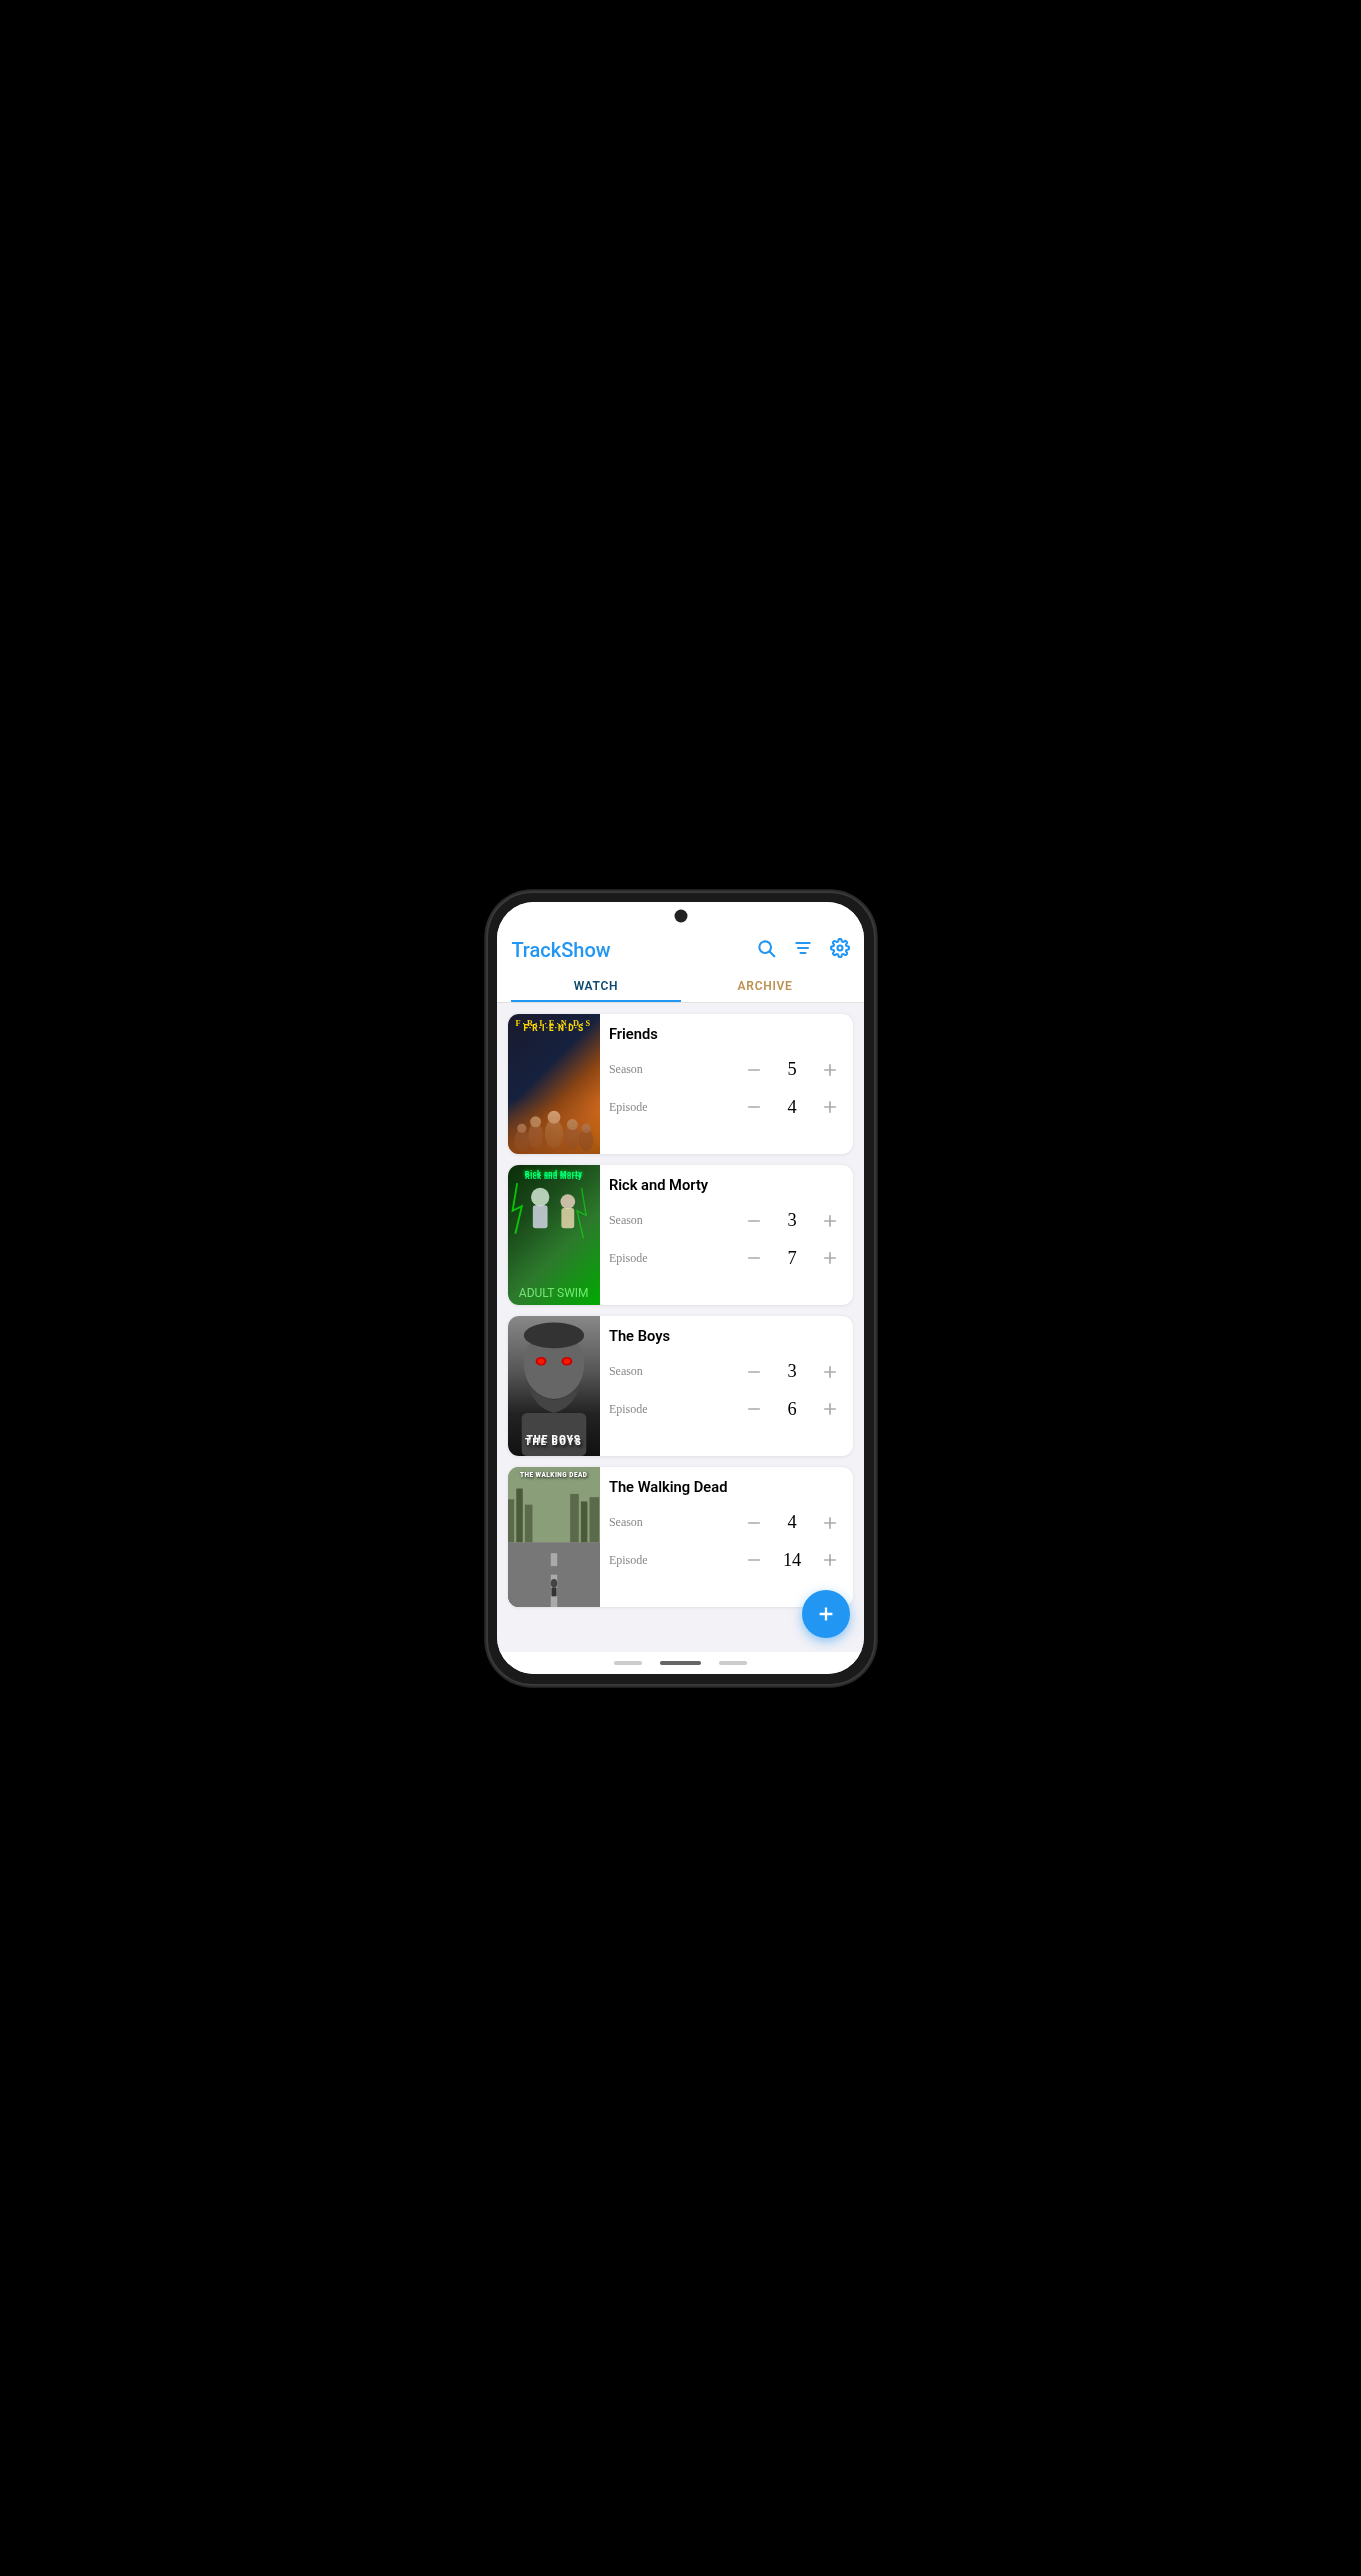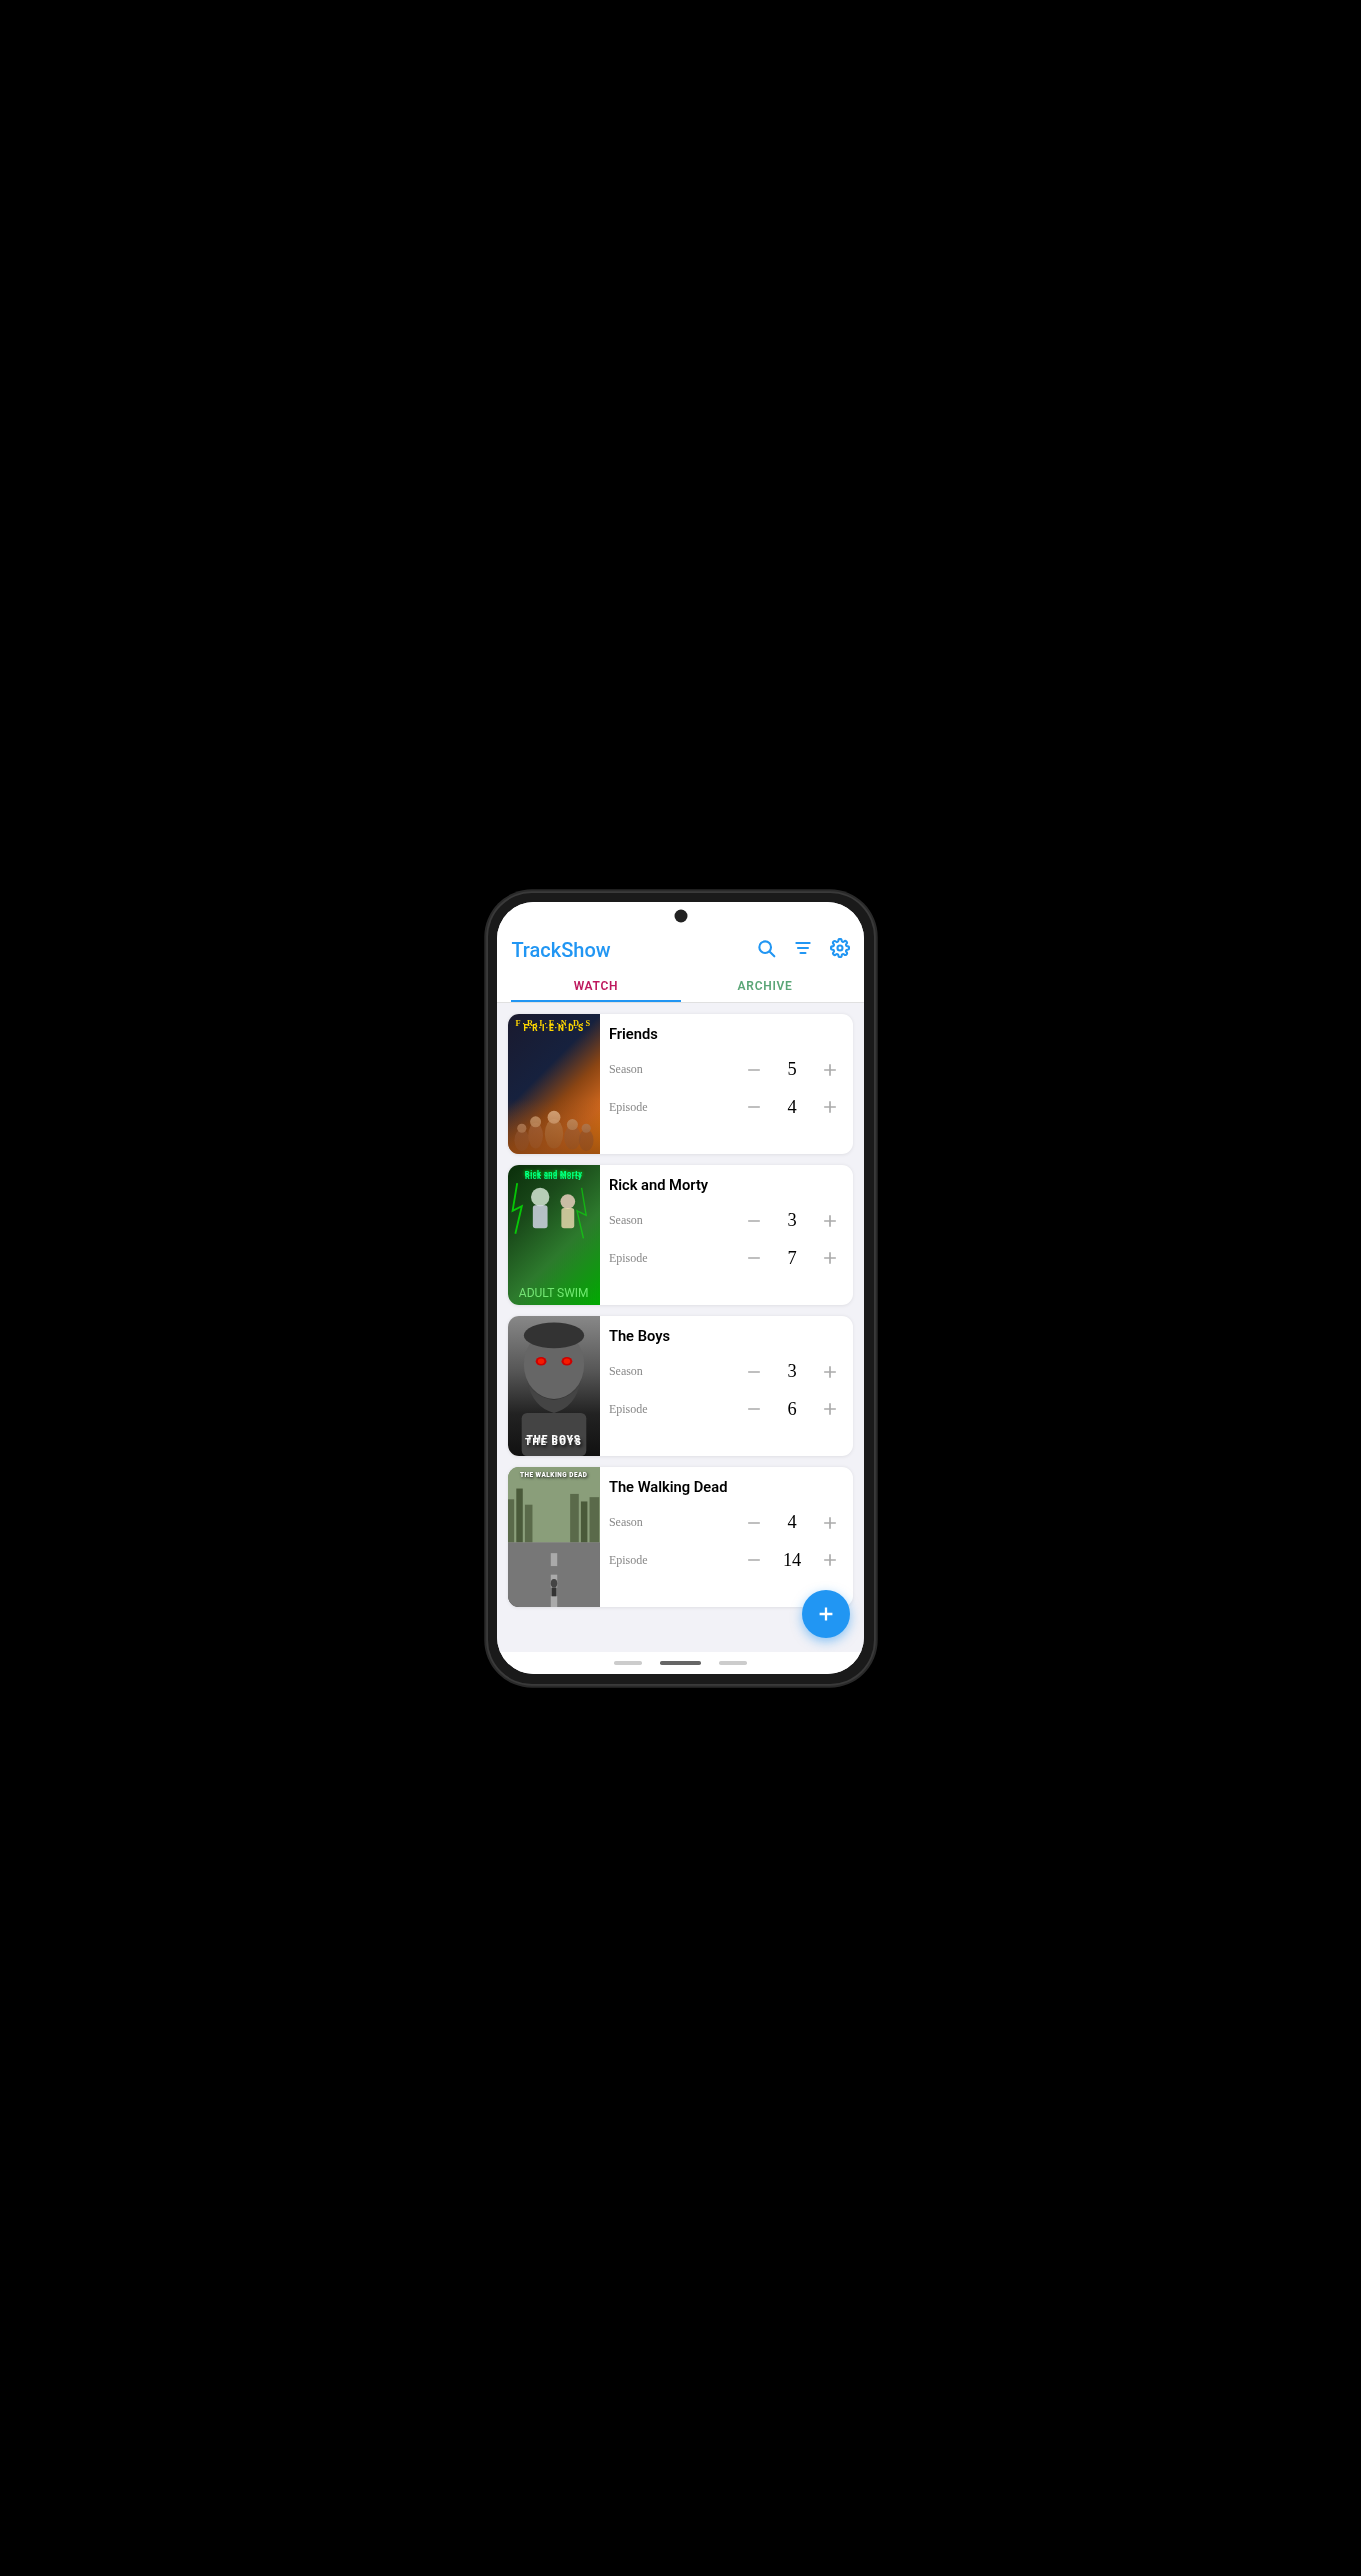--- a/index.html
+++ b/index.html
@@ -120,37 +120,37 @@
       background: #fff;
     }
 
     .tab {
       flex: 1;
       text-align: center;
       padding: 9.2px 0;
       font-size: 12px;
       font-weight: 600;
       letter-spacing: 0.7px;
-      color: #be185d;
+      color: #0c4a6e;
       cursor: pointer;
       position: relative;
     }
 
     .tab.active::after {
       content: '';
       position: absolute;
       bottom: 0;
       left: 0;
       right: 0;
       height: 1.8px;
       background: #2196F3;
     }
 
     .tab.inactive {
-      color: #15803d;
+      color: #a16207;
       opacity: 0.7;
     }
 
     
     .content {
       flex: 1;
       overflow-y: auto;
       padding: 11px;
       display: flex;
       flex-direction: column;

